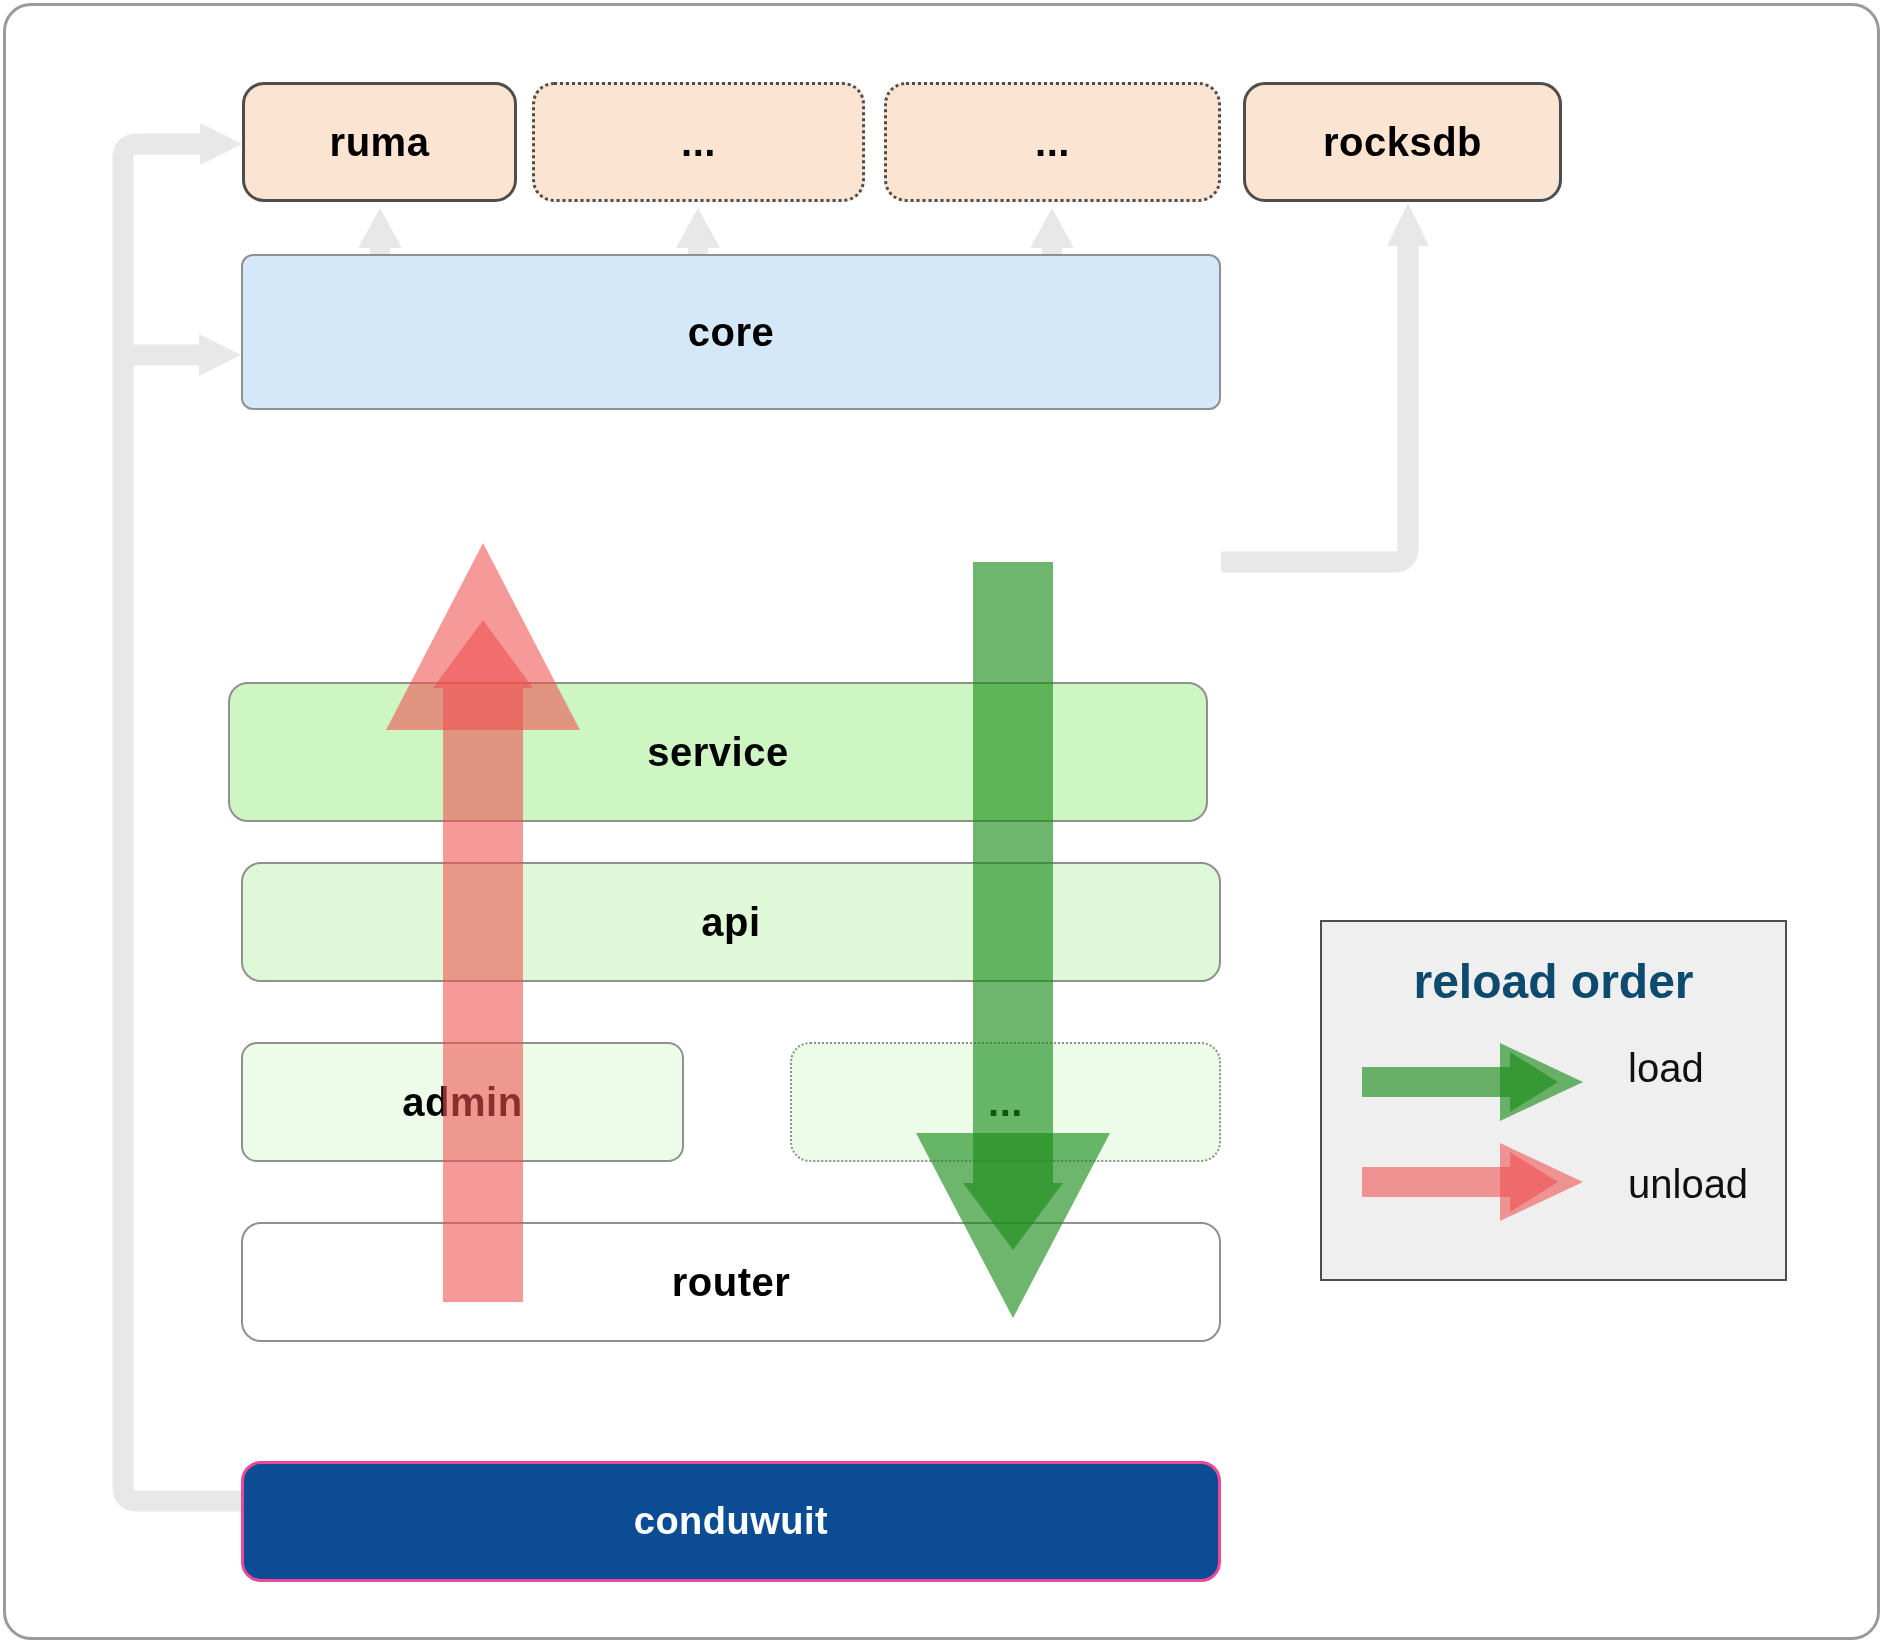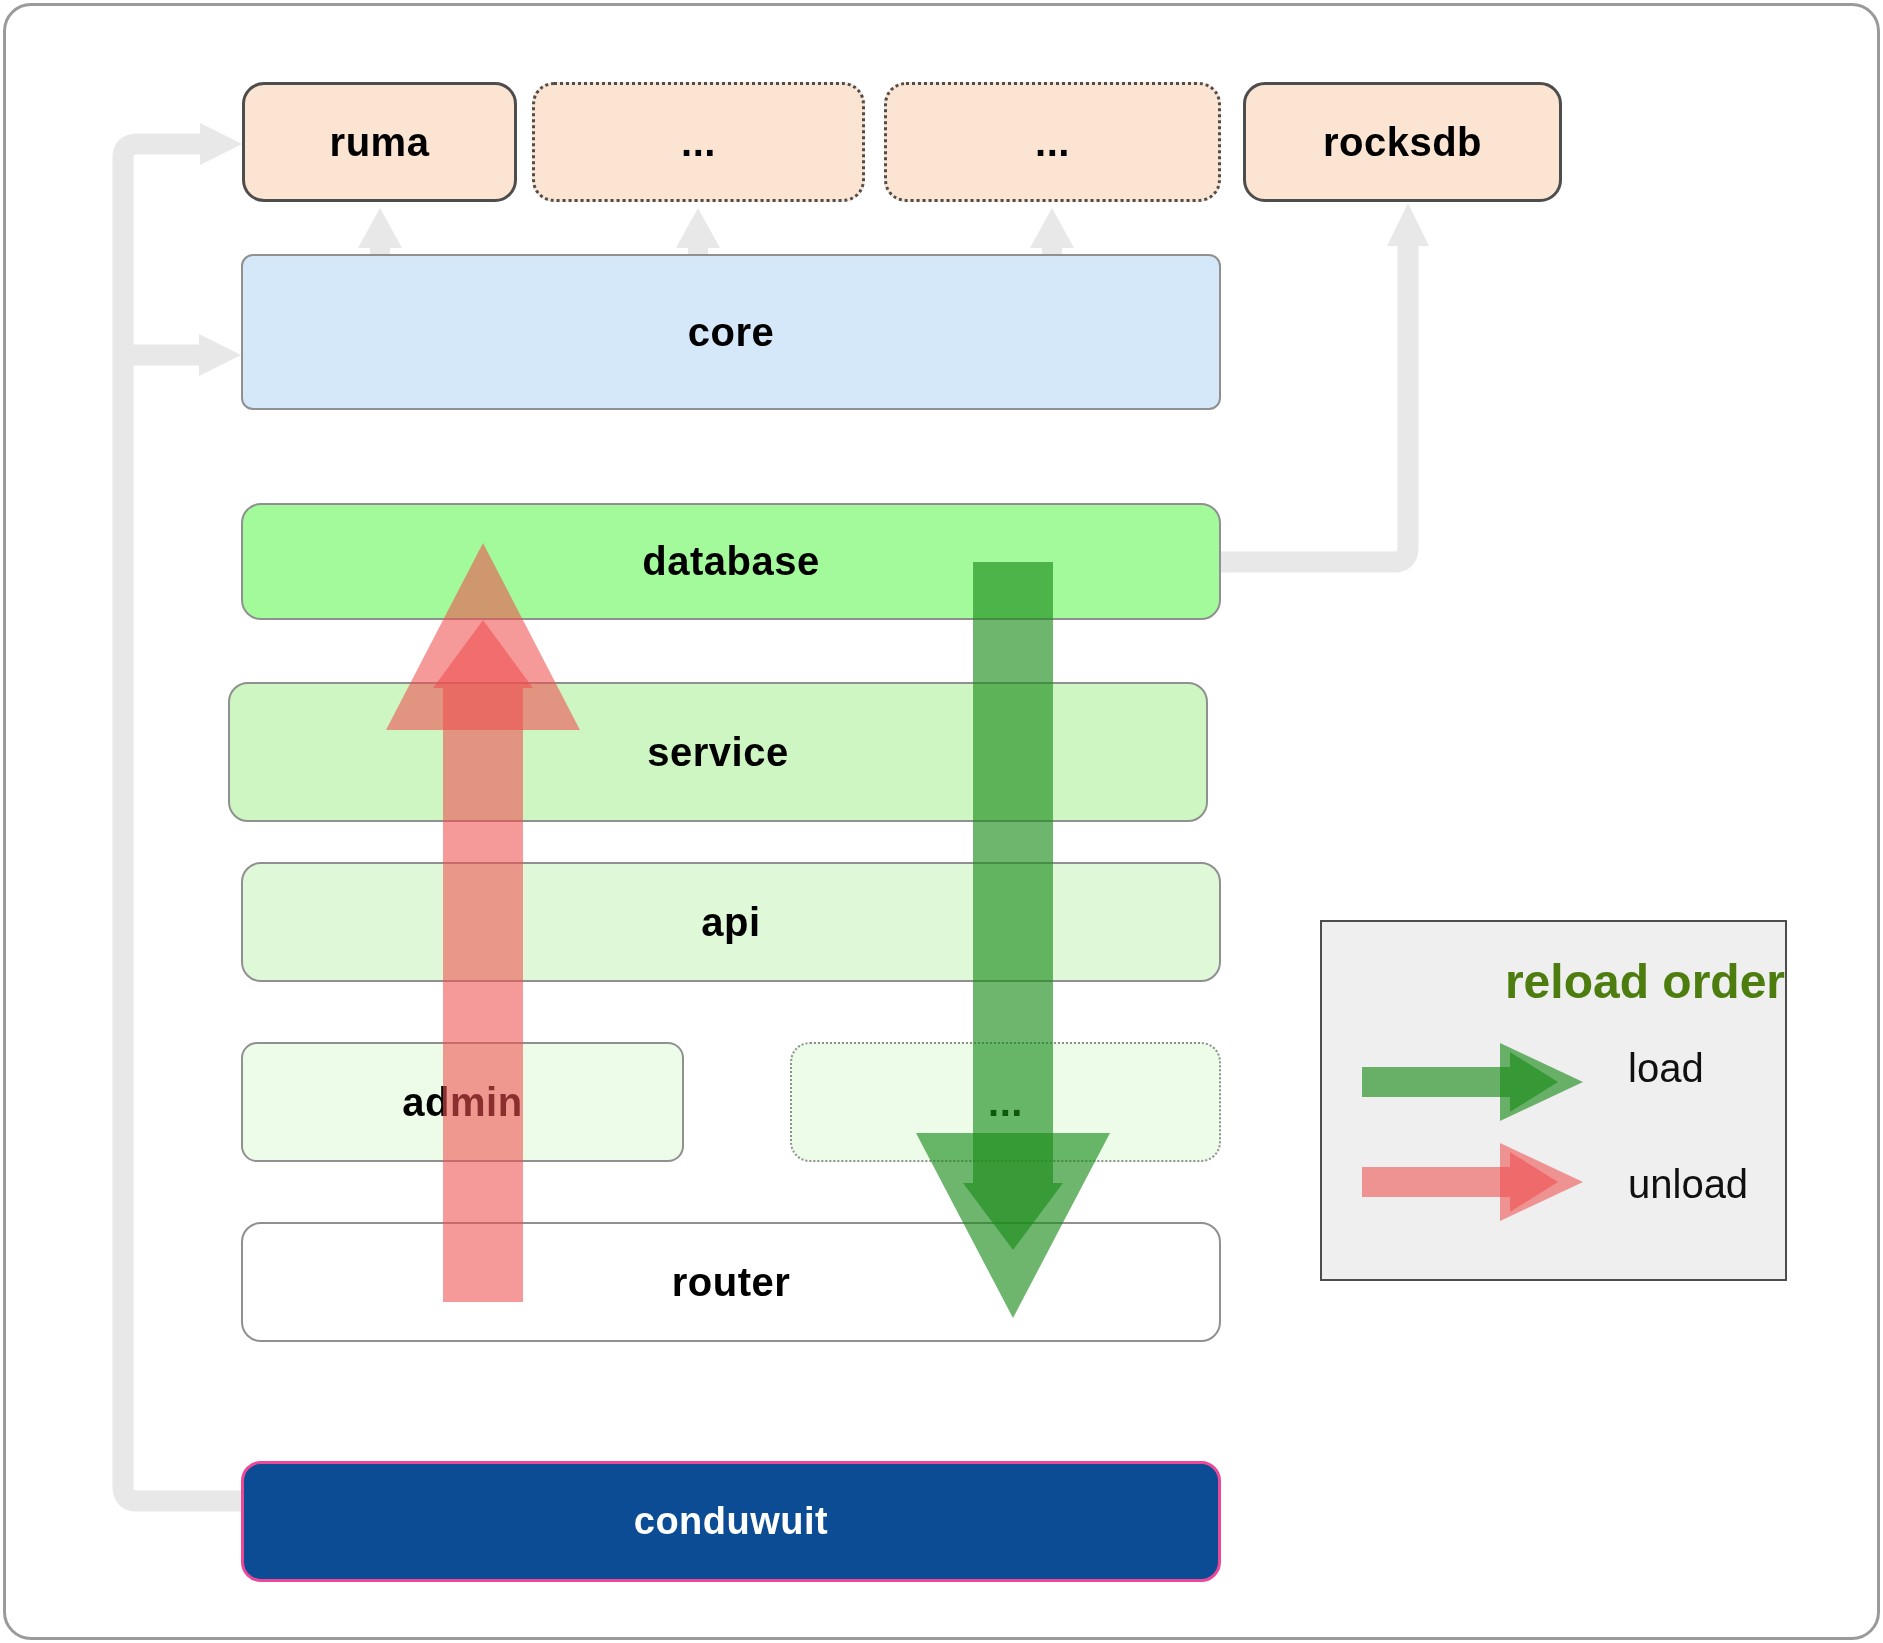--- a/index.html
+++ b/index.html
@@ -84,23 +84,23 @@
     width: 467px; height: 361px;
     box-sizing: border-box;
     background: var(--fill-legend);
     border: 2px solid var(--border-dark);
     z-index: 2;
   }
   .legend-title {
     position: absolute;
     left: 0; top: 32px;
     width: 100%;
-    text-align: right;
+    text-align: center;
     font-size: 48px;
-    color: #4d7c0f;
+    color: #0c4a6e;
     font-weight: 600;
   }
   .legend-label {
     position: absolute;
     left: 306px;
     height: 60px;
     display: flex;
     align-items: center;
     font-size: 40px;
     color: #101010;
@@ -141,23 +141,20 @@
   <div class="node n-dots2 dots">
     <span>...</span>
   </div>
   <div class="node n-rocksdb">
     <span>rocksdb</span>
   </div>
 
   <div class="node n-core">
     <span>core</span>
   </div>
-  <div class="node n-database">
-    <span>database</span>
-  </div>
   <div class="node n-service">
     <span>service</span>
   </div>
   <div class="node n-api">
     <span>api</span>
   </div>
   <div class="node n-admin">
     <span>admin</span>
   </div>
   <div class="node n-dots3 dots">

